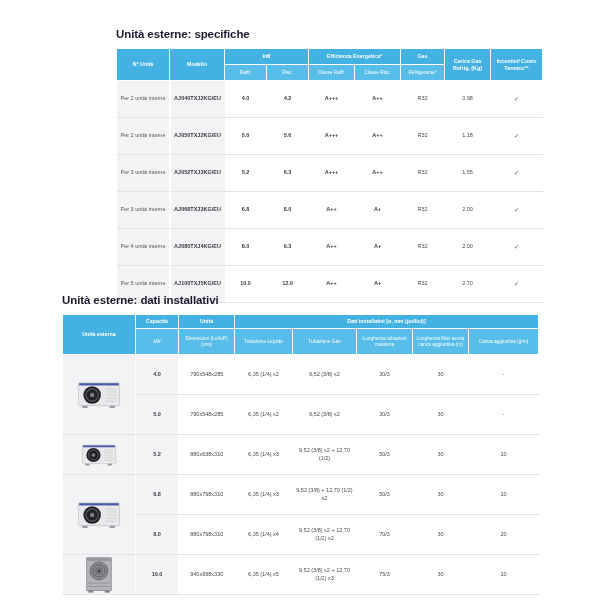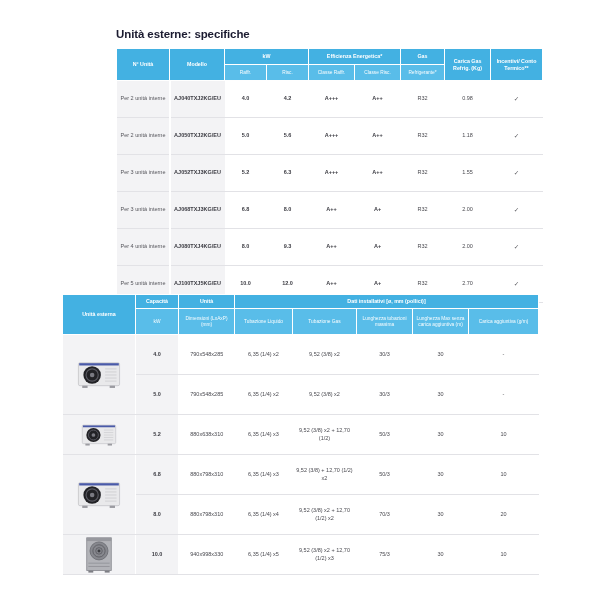--- a/index.html
+++ b/index.html
@@ -135,20 +135,21 @@
           <td class="cls">A+</td>
           <td>R32</td>
           <td>2.70</td>
           <td class="chk">✓</td>
         </tr>
       </tbody>
     </table>
   </div>
 
   <div class="section sec2">
+    <h1 class="title">Unità esterne: dati installativi</h1>
     <table class="t2">
       <colgroup>
         <col style="width:73px">
           <col style="width:43px">
           <col style="width:56px">
           <col style="width:58px">
         <col style="width:64px">
           <col style="width:56px">
           <col style="width:56px">
           <col style="width:70px">

